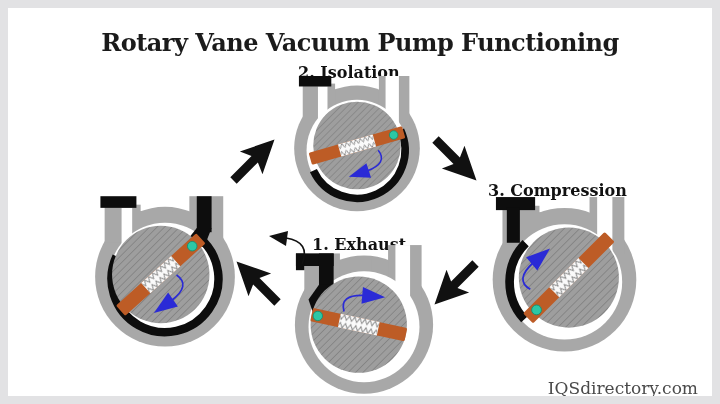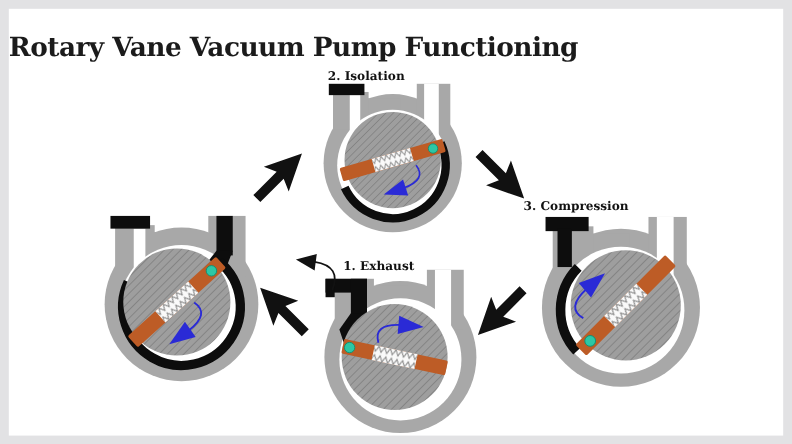--- a/index.html
+++ b/index.html
@@ -2,29 +2,29 @@
 <html><head>
 <meta charset="utf-8">
 <style>
   html,body{margin:0;padding:0;background:#c9c9cc;}
   #canvas{
     position:relative;width:720px;height:404px;box-sizing:border-box;
     background:#ffffff;border:8px solid #e2e2e4;overflow:hidden;
     font-family:"DejaVu Serif","Liberation Serif",serif;
   }
   .title{
-    position:absolute;left:0;top:20px;width:100%;text-align:left;
+    position:absolute;left:0;top:20px;width:100%;text-align:center;
     font-size:24px;font-weight:700;letter-spacing:-0.5px;color:#1b1b1b;
   }
   .stage-caption{
-    position:absolute;font-size:11px;font-weight:700;color:#111111;white-space:nowrap;
+    position:absolute;font-size:16px;font-weight:700;color:#111111;white-space:nowrap;
   }
   #cap1{left:95px;top:172px;}
   #cap2{left:290px;top:55px;}
-  #cap3{left:468px;top:173px;}
+  #cap3{left:480px;top:173px;}
   #cap4{left:304px;top:227px;}
   .pump-svg{position:absolute;}
   .cycle-arrow{position:absolute;width:70px;height:70px;}
   .watermark{
     position:absolute;right:14px;top:370px;font-size:17px;color:#4a4a4a;
     font-family:"DejaVu Serif","Liberation Serif",serif;
   }
   svg{display:block;}
 </style>
 </head>
@@ -155,13 +155,14 @@
   </svg>
   <svg class="cycle-arrow" style="left:214px;top:239px" viewBox="0 0 70 70">
     <polygon points="6,30.5 36,30.5 31,19 64,35 31,51 36,39.5 6,39.5" fill="#111" transform="rotate(-135 35 35)"></polygon>
   </svg>
 
   <svg style="position:absolute;left:248px;top:222px" width="60" height="40" viewBox="0 0 60 40">
     <path d="M 46,34 Q 55,12 30,8" stroke="#111" stroke-width="1.6" fill="none"></path>
     <polygon points="32,1 13,6 30,16" fill="#111"></polygon>
   </svg>
 
+  <div class="watermark">IQSdirectory.com</div>
 </div>
 
 </body></html>

